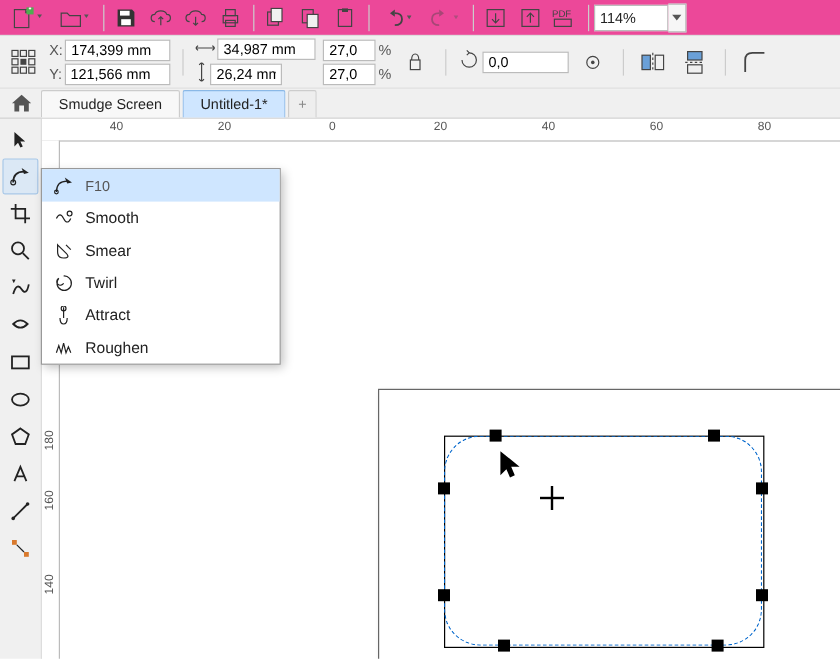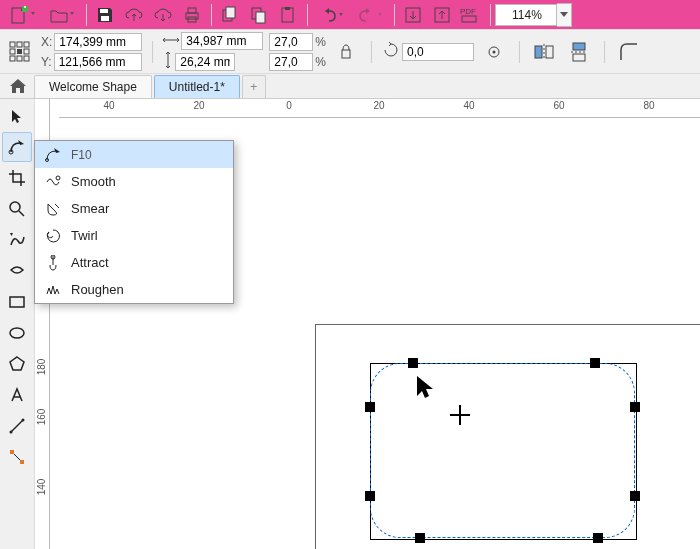--- a/index.html
+++ b/index.html
@@ -16,38 +16,38 @@
 .pct{color:#555}
 .tabs{background:#f0f0f0;display:flex;align-items:flex-end;height:24px;border-bottom:1px solid #ccc;padding-left:34px}
 .tab{height:22px;display:flex;align-items:center;padding:0 14px;border:1px solid #ccc;border-bottom:none;margin-right:2px;background:#f8f8f8;font-size:12px;border-radius:2px 2px 0 0}
 .tab.active{background:#cfe6ff;border-color:#8ab8e6}
 .tab.add{width:22px;padding:0;justify-content:center;color:#888;background:#eee}
 .workspace{position:relative;height:calc(549px - 30px - 44px - 24px);display:flex}
 .toolbox{width:34px;background:#f0f0f0;border-right:1px solid #ddd;display:flex;flex-direction:column;align-items:center;padding-top:2px}
 .tool{width:28px;height:28px;display:flex;align-items:center;justify-content:center;margin-bottom:1px;border:1px solid transparent;border-radius:2px}
 .tool.sel{background:#dbe8f5;border-color:#a8c8e8}
 .canvas-area{flex:1;position:relative;overflow:hidden;background:#fff}
-.ruler-h{position:absolute;top:0;left:24px;right:0;height:18px;background:#fff;border-bottom:1px solid #bbb;display:flex;font-size:10px;color:#555}
+.ruler-h{position:absolute;top:0;left:12px;right:0;height:18px;background:#fff;border-bottom:1px solid #bbb;display:flex;font-size:10px;color:#555}
 .ruler-h .num{position:absolute;bottom:6px;transform:translateX(-50%)}
 .ruler-v{position:absolute;top:18px;left:0;bottom:0;width:14px;background:#fff;border-right:1px solid #bbb}
 .ruler-v .num{position:absolute;left:1px;font-size:10px;color:#555;writing-mode:vertical-rl;transform:translateY(-50%) rotate(180deg)}
 .ruler-corner{position:absolute;top:0;left:0;width:14px;height:18px;background:#fff;border-right:1px solid #bbb;border-bottom:1px solid #bbb}
 .page-shadow{position:absolute;left:280px;top:225px;width:420px;height:600px;background:#fff;border:1px solid #666;box-shadow:2px 2px 4px rgba(0,0,0,.15)}
 .shape-rect{position:absolute;left:335px;top:264px;width:265px;height:175px;border:1px solid #000}
 .shape-dashed{position:absolute;left:335px;top:264px;width:265px;height:175px;border:1px dashed #0066cc;border-radius:30px;box-sizing:border-box}
 .handle{position:absolute;width:10px;height:10px;background:#000}
 .cursor{position:absolute;left:380px;top:275px}
 .crosshair{position:absolute;left:415px;top:306px}
 .flyout{position:absolute;top:140px;left:34px;width:198px;background:#fff;border:1px solid #999;box-shadow:3px 3px 8px rgba(0,0,0,.25);z-index:10}
 .flyout-row{display:flex;align-items:center;height:27px;padding:0 8px;gap:8px}
 .flyout-row.hl{background:#cfe6ff}
 .flyout-row .ico{width:20px;display:flex;justify-content:center}
 .flyout-row .txt{flex:1;font-size:13px}
 .flyout-row .sc{color:#555;font-size:12px}
-.zoom-box{border:1px solid #bbb;background:#fff;height:22px;width:62px;display:flex;align-items:center;padding:0 16px;box-sizing:border-box}
+.zoom-box{border:1px solid #bbb;background:#fff;height:22px;width:62px;display:flex;align-items:center;padding:0 4px;box-sizing:border-box}
 .zoom-dd{width:14px;height:22px;border:1px solid #bbb;border-left:none;background:#f6f6f6;display:flex;align-items:center;justify-content:center}
 .home-btn{position:absolute;left:6px;top:76px;width:24px;height:20px;display:flex;align-items:center;justify-content:center;z-index:5}
 </style>
 </head>
 <body>
 
 <div class="toolbar">
   <div class="tb-btn drop">
     <svg width="24" height="18">
         <rect x="1" y="2" width="12" height="15" fill="none" stroke="#444"></rect>
@@ -245,21 +245,21 @@
       </svg>
     </div>
 </div>
 
 <div class="home-btn">
   <svg width="18" height="16">
       <path d="M9 1 L17 8 L15 8 L15 15 L11 15 L11 10 L7 10 L7 15 L3 15 L3 8 L1 8 Z" fill="#555"></path>
     </svg>
 </div>
 <div class="tabs">
-  <div class="tab">Welcome Shape</div>
+  <div class="tab">Smudge Screen</div>
   <div class="tab active">Untitled-1*</div>
   <div class="tab add">+</div>
 </div>
 
 <div class="workspace">
   <div class="toolbox">
     <div class="tool">
         <svg width="16" height="16">
           <path d="M3 2 L3 14 L6 11 L8 15 L10 14 L8 10 L12 10 Z" fill="#222"></path>
         </svg>

